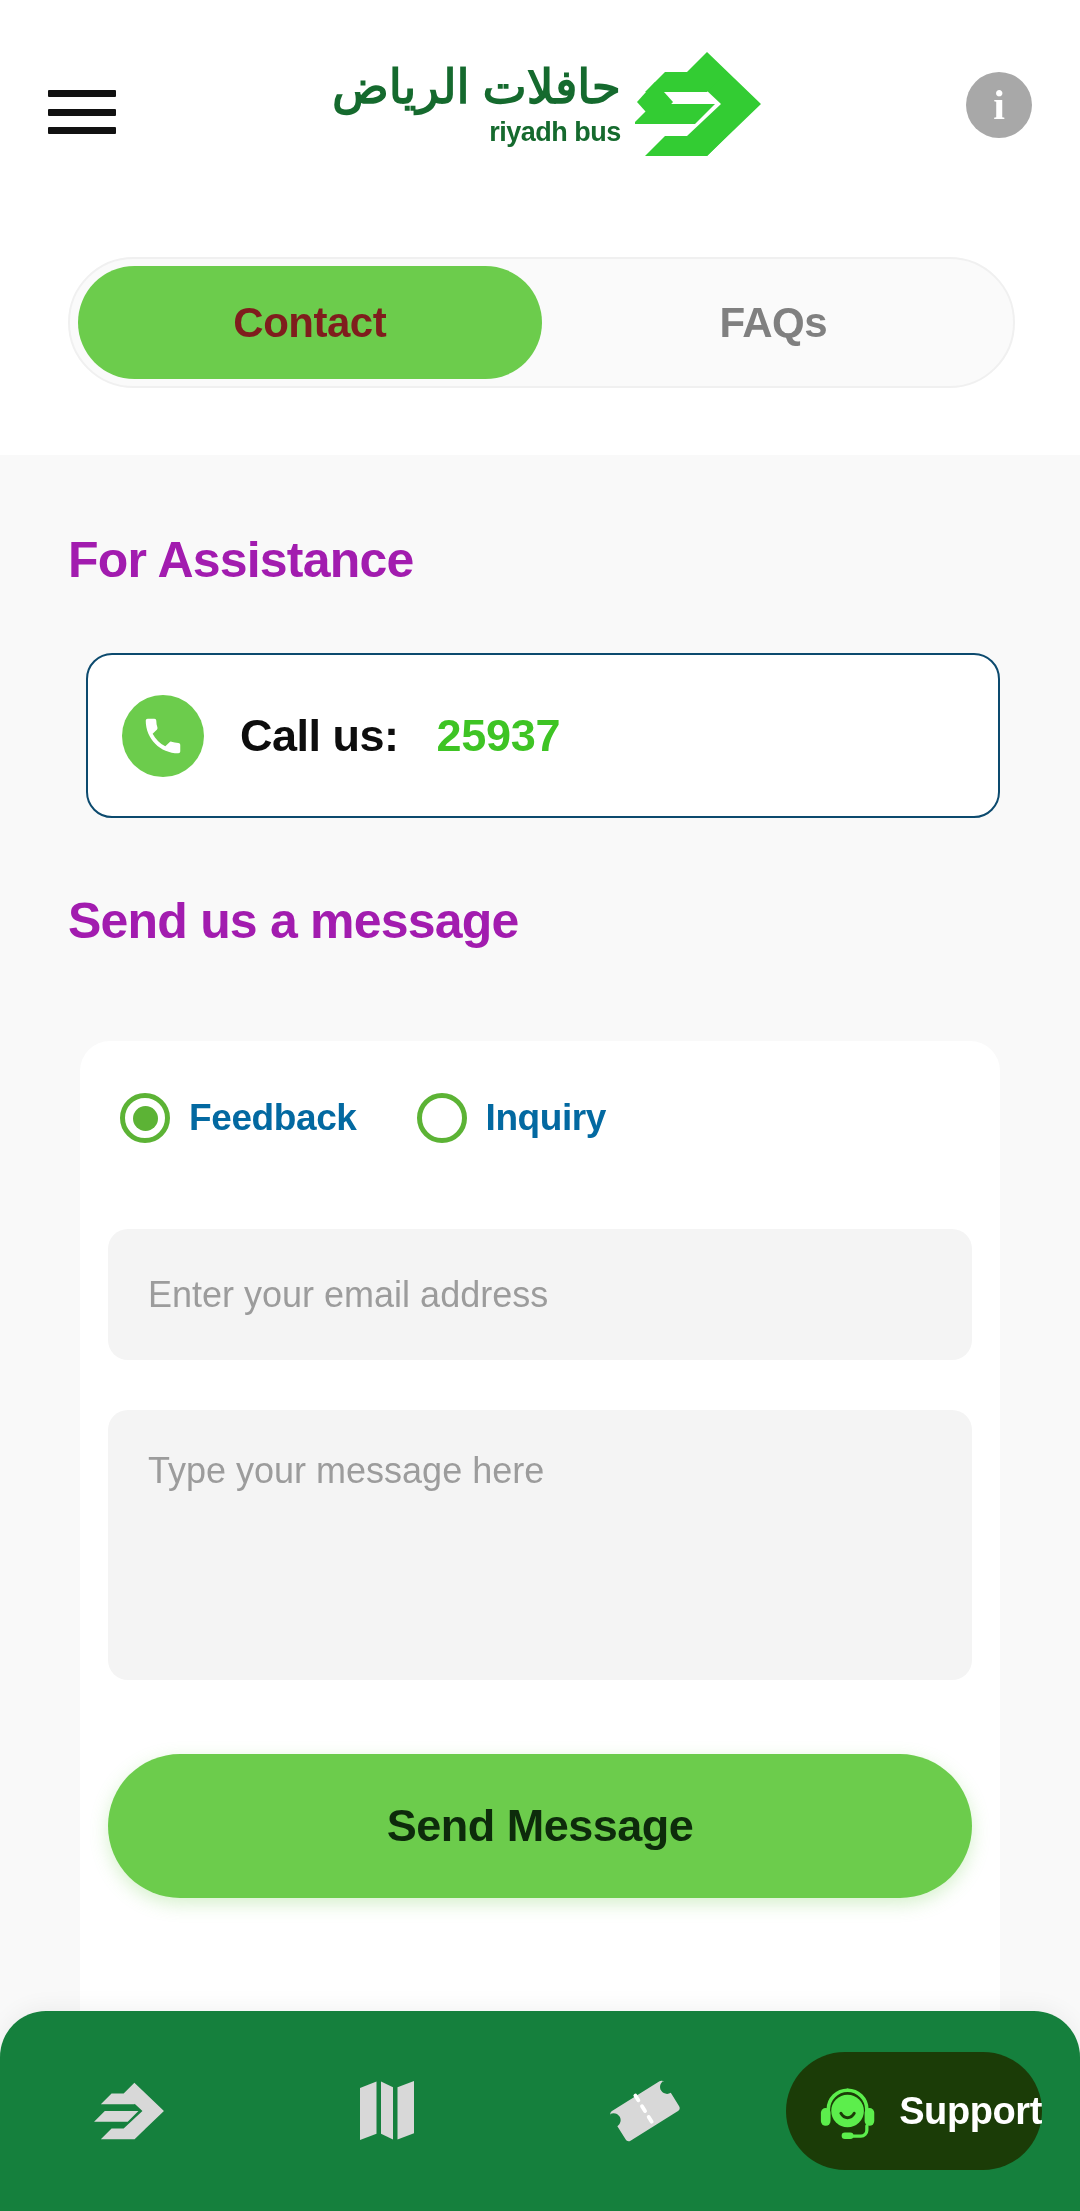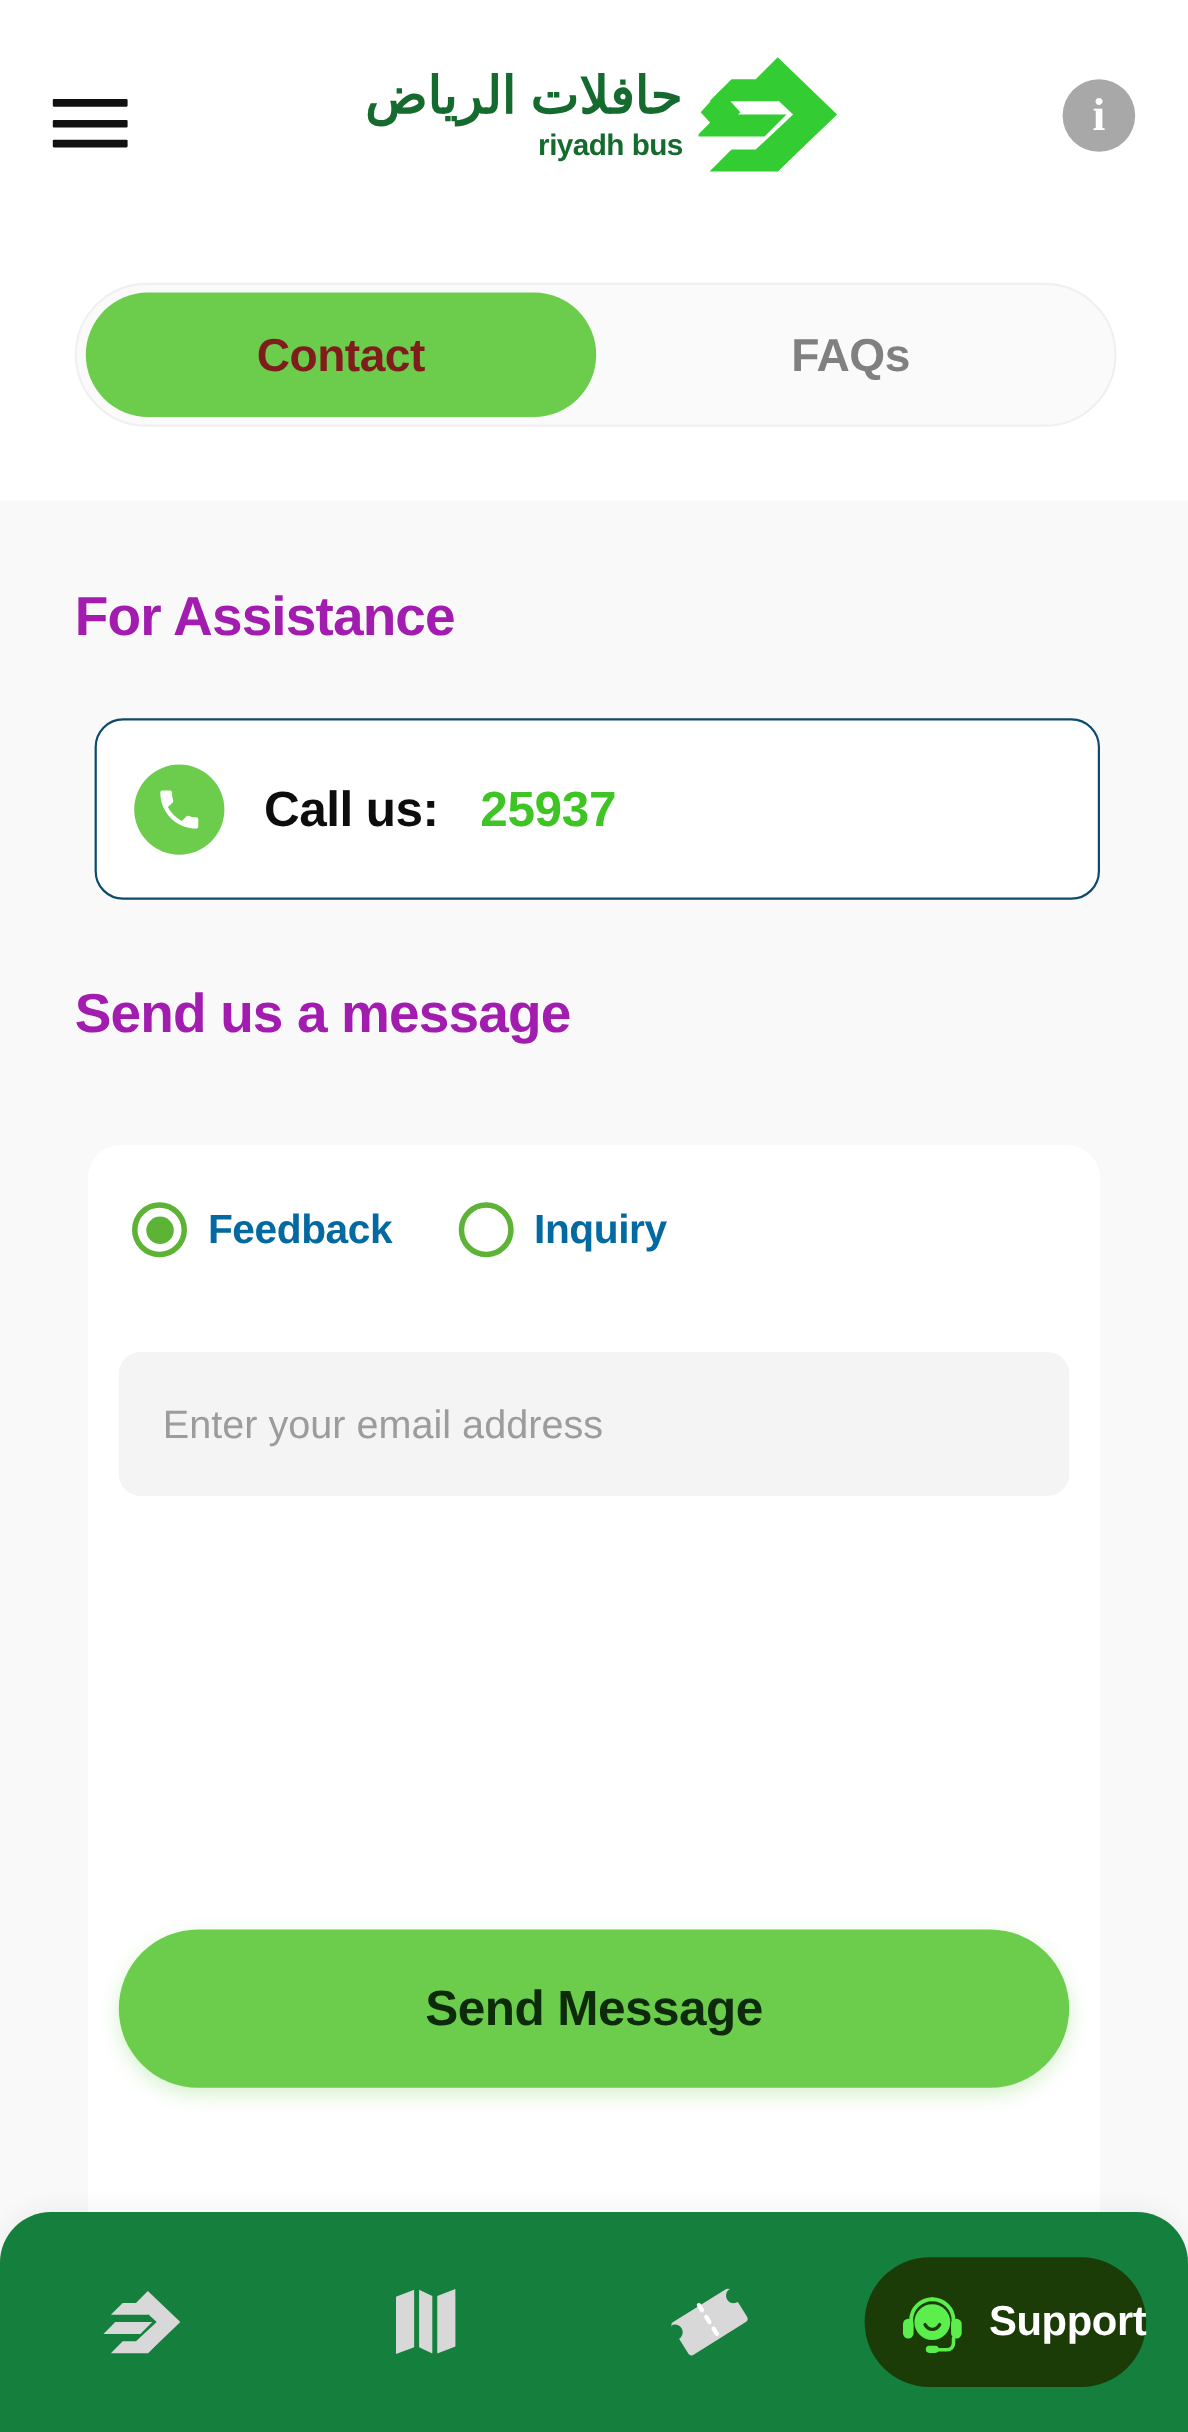--- a/index.html
+++ b/index.html
@@ -424,20 +424,21 @@
         <div class="radio-opt r1">
           <div class="radio-dot"></div>
           <div class="radio-label">Inquiry</div>
         </div>
 
 
       </div>
 
       <input class="field field-email" type="text" placeholder="Enter your email address" style="">
 
+      <textarea class="field field-message" placeholder="Type your message here" style=""></textarea>
 
       <button class="send-btn">Send Message</button>
 
     </div>
 
   </div>
 
   <div class="bottom-nav">
 
     <div class="nav-item">

